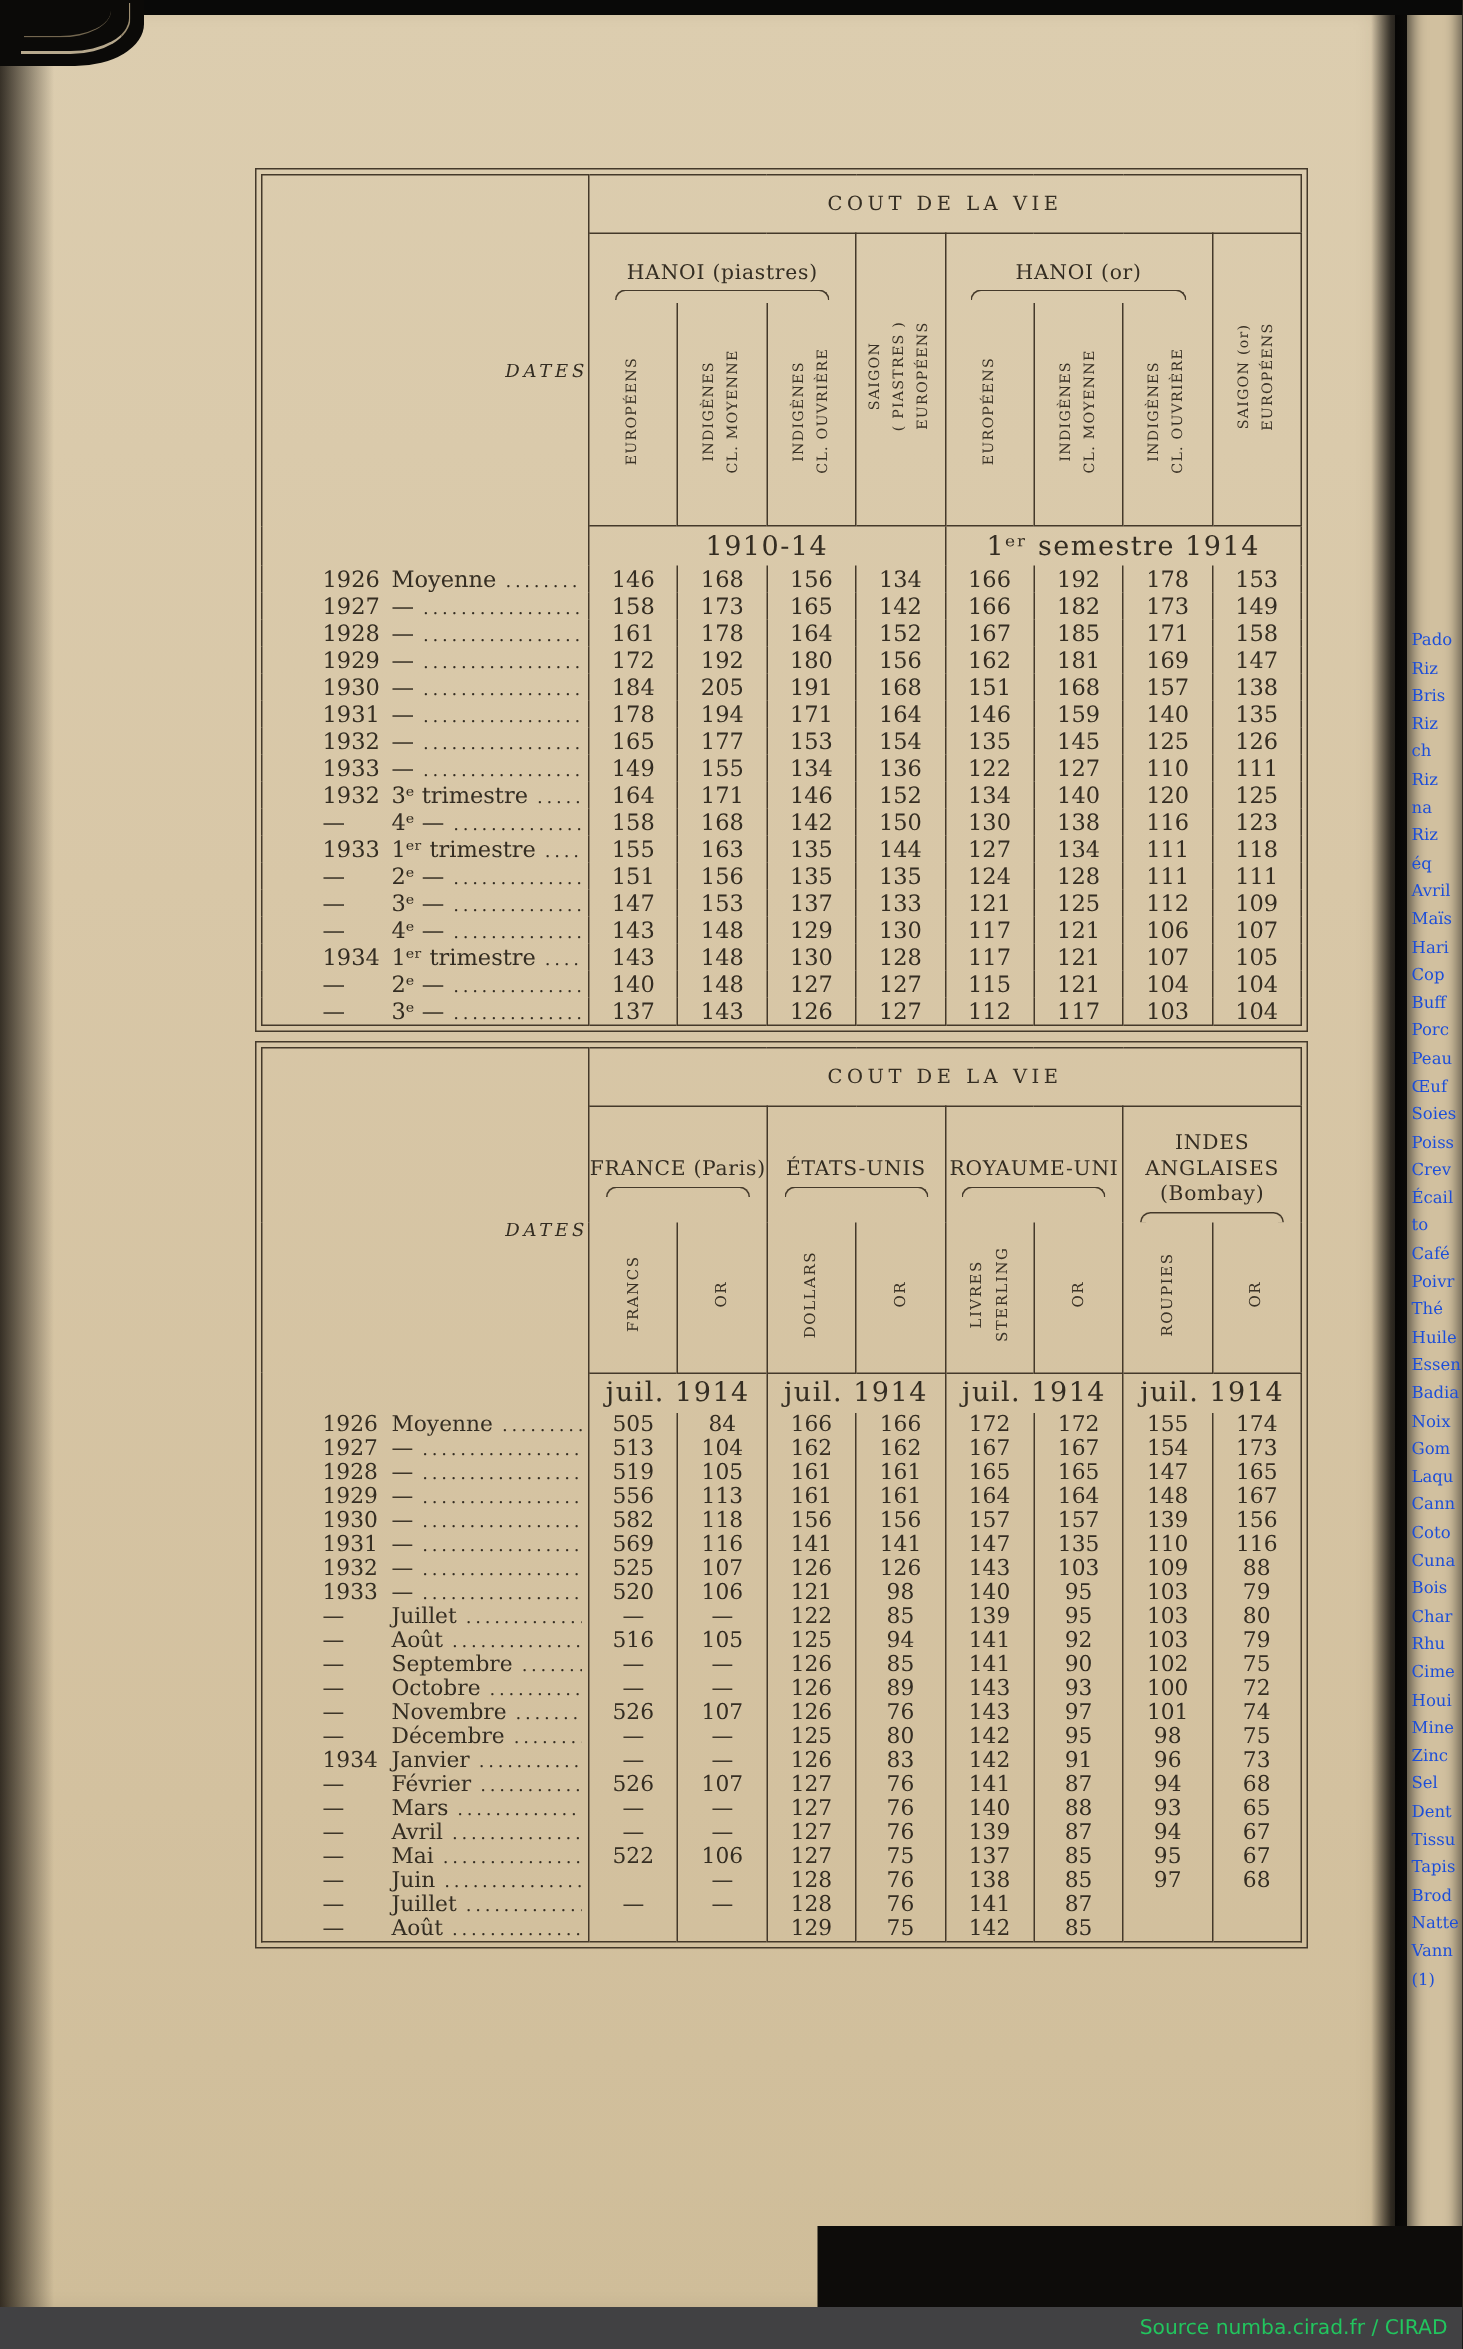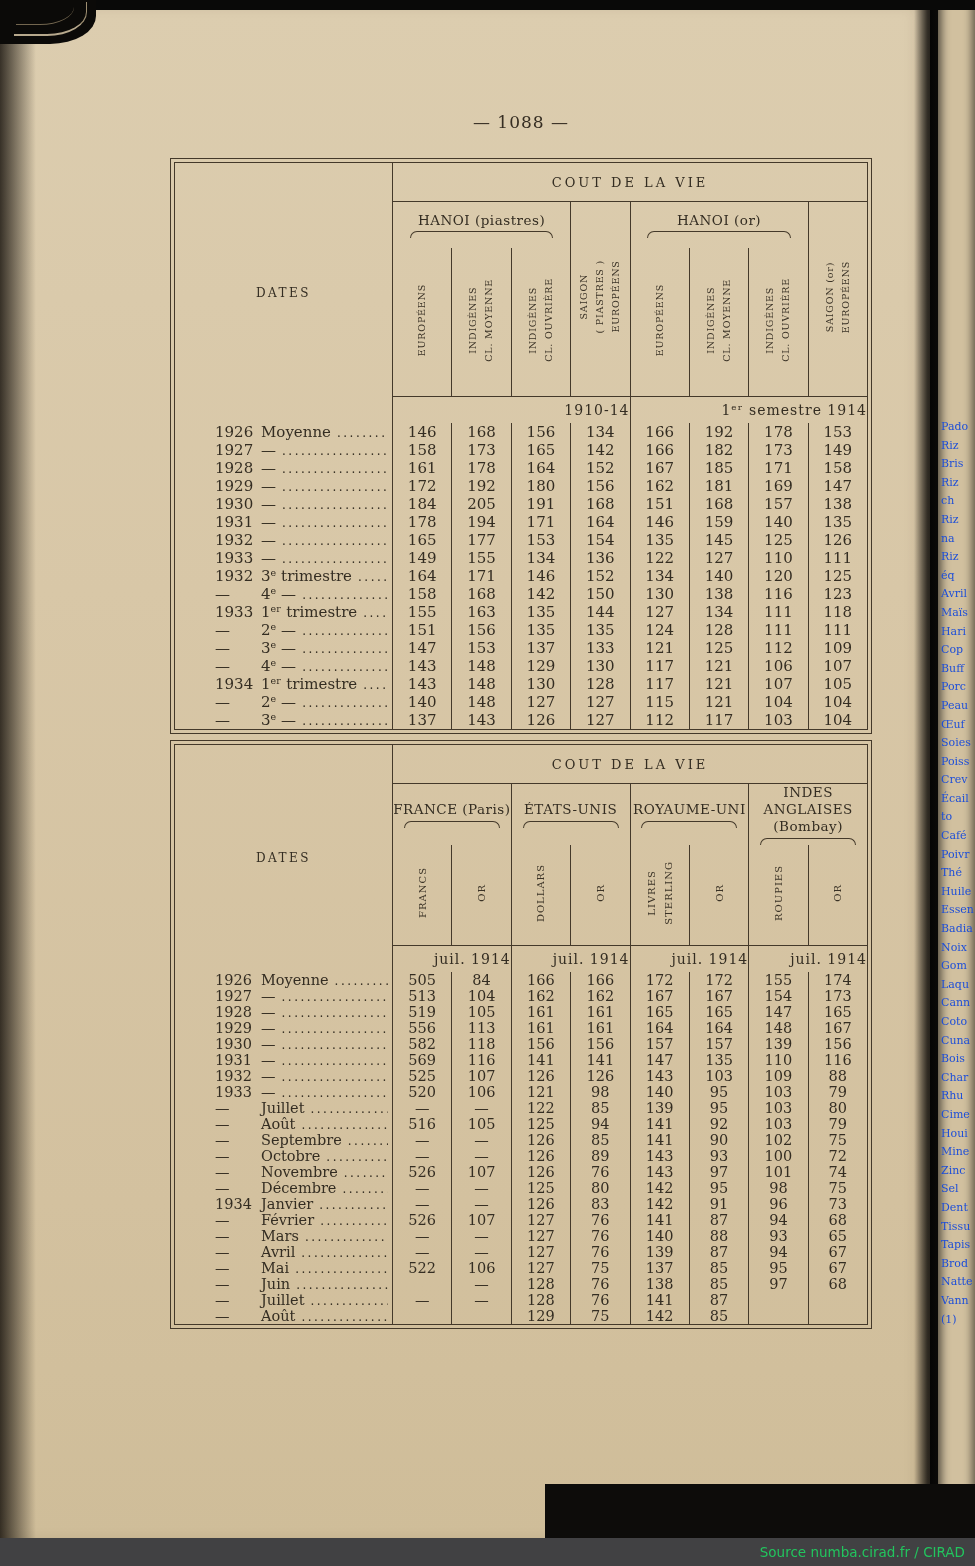--- a/index.html
+++ b/index.html
@@ -37,52 +37,51 @@
   .pagenum{text-align:center;font-size:17px;letter-spacing:1px;margin:0 0 26px 0;}
   .ptitle{text-align:center;font-style:italic;font-size:17.5px;letter-spacing:.3px;margin:0 0 24px 0;}
   .frame{border:1.4px solid #44392a;padding:3px;margin-bottom:6px;}
   table{border-collapse:collapse;width:100%;table-layout:fixed;border:1px solid #44392a;color:#342d22;}
   th,td{padding:0;font-weight:normal;}
   .bl{border-left:1px solid #44392a;}
   .bb{border-bottom:1px solid #44392a;}
   .bt{border-top:1px solid #44392a;}
   col.c-dates{width:218px;}
   th.cout{height:38px;font-size:13px;letter-spacing:3px;text-align:center;vertical-align:middle;}
-  th.dates-cell{vertical-align:middle;text-align:center;font-size:12px;letter-spacing:2.5px;
-    border-right:1px solid #44392a;}
+  th.dates-cell{vertical-align:middle;text-align:right;font-size:12px;letter-spacing:2.5px;
+    border-right:1px solid #44392a;font-style:italic;}
   th.group{vertical-align:middle;text-align:center;font-size:13.5px;letter-spacing:.5px;}
   .t1 th.group{height:46px;}
   .t2 th.group{height:44px;}
-  .glabel{white-space:pre-line;line-height:1.25;}
+  .glabel{white-space:pre-line;line-height:1.25;margin-top:16px;}
   .arc{height:6px;width:80%;margin:3px auto 0;
     border-top:1.3px solid #44392a;border-left:1.3px solid #44392a;border-right:1.3px solid #44392a;
     border-radius:8px 8px 0 0;}
   th.vert{vertical-align:middle;text-align:center;}
   .t1 th.vert{height:148px;}
   .t2 th.vert{height:100px;}
   .vtext{display:inline-block;writing-mode:vertical-rl;transform:rotate(180deg);
     white-space:pre-line;font-size:9.5px;letter-spacing:.8px;line-height:1.7;color:#3a3226;}
   .t2 .vtext{font-size:10px;letter-spacing:1px;}
-  td.period{height:26px;text-align:right;vertical-align:middle;font-size:14px;letter-spacing:1px;}
+  td.period{height:26px;text-align:center;vertical-align:middle;font-size:18px;letter-spacing:1px;}
   tbody td{vertical-align:middle;}
   .t1 tbody td{height:17.4px;font-size:15px;}
   .t2 tbody td{height:16px;font-size:14.5px;}
   td.num{text-align:center;}
   td.datecell{border-right:1px solid #44392a;}
   .dc{display:flex;align-items:baseline;padding:0 4px 0 8px;}
   .yr{flex:0 0 46px;text-align:left;margin-left:32px;}
   .lb{flex:0 0 auto;padding-right:6px;}
   .dots{flex:1 1 auto;overflow:hidden;white-space:nowrap;font-size:12px;letter-spacing:2.5px;}
 </style>
 </head>
 <body>
 
 <div class="paper">
   <div class="content">
-    <div class="pagenum">— 1088 —</div>
 
     <div class="frame">
       <table class="t1">
         <colgroup>
             <col class="c-dates">
             <col>
             <col>
             <col>
             <col>
             <col>

